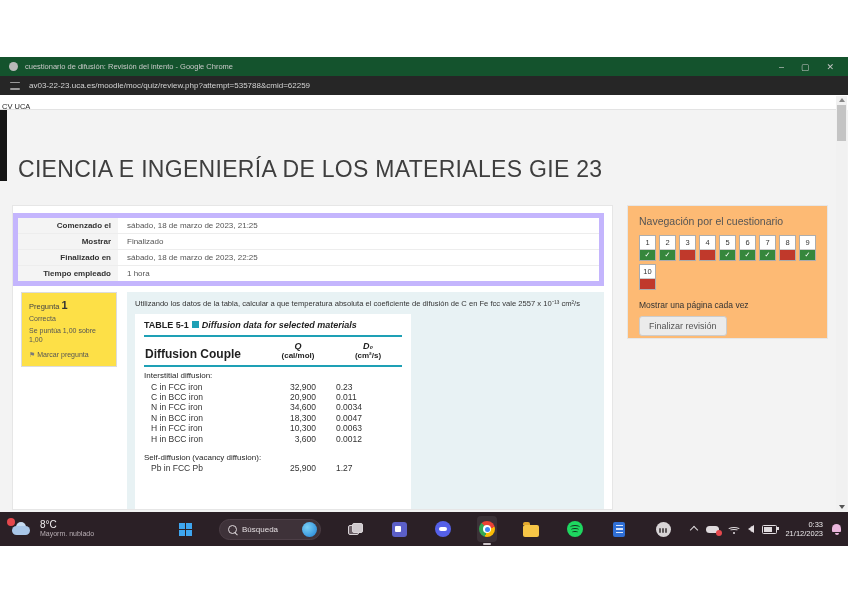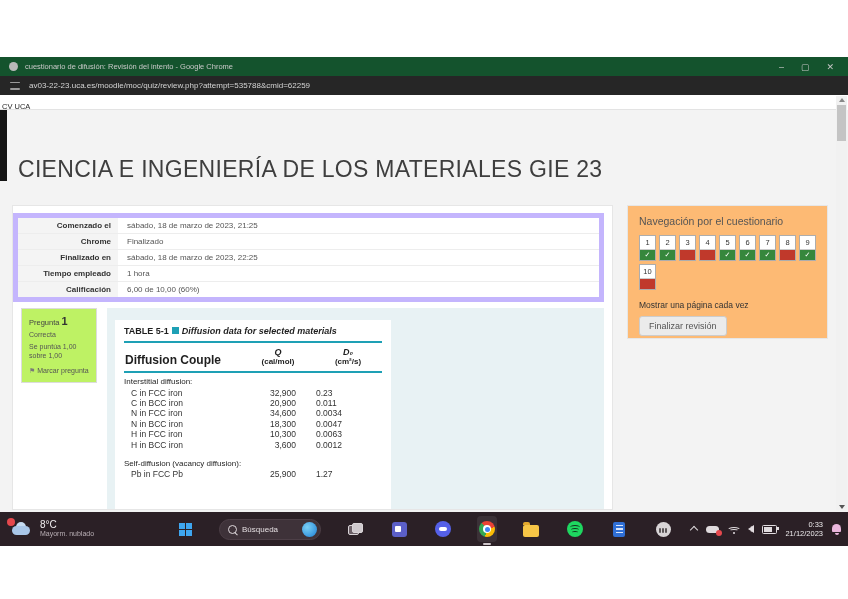--- a/index.html
+++ b/index.html
@@ -34,21 +34,21 @@
              border:1px solid #e6e6e6;box-sizing:border-box;overflow:hidden}
 
   .summary{margin:7px 8px 0 0;border:5px solid #c4b5fd}
   .srow{display:flex;border-bottom:1px solid #ededed}
   .srow:last-child{border-bottom:none}
   .slabel{width:100px;flex:none;background:#f4f4f4;font-weight:bold;font-size:8px;color:#333;
           text-align:right;padding:3px 7px;box-sizing:border-box}
   .sval{font-size:8px;color:#555;padding:3px 9px;flex:1}
 
   .qwrap{display:flex;margin:6px 8px 0 8px;align-items:flex-start}
-  .qinfo{width:76px;flex:none;border:1px solid #dcdcdc;background:#bef264;padding:6px 7px;
+  .qinfo{width:96px;flex:none;border:1px solid #dcdcdc;background:#fde047;padding:6px 7px;
          box-sizing:border-box;font-size:7px;color:#555}
   .qlabel{font-size:7.5px;color:#444}
   .qnumber{font-size:11px;font-weight:bold;color:#333}
   .qstatus{margin-top:4px}
   .qpoints{margin-top:5px;line-height:8.5px}
   .qflag{margin-top:7px;line-height:8.5px;cursor:pointer}
   .flag-glyph{color:#7a7a7a;margin-right:2px}
 
   .qcontent{flex:1;margin-left:10px;background:#e8f2f4;padding:6px 8px;height:500px;
             box-sizing:border-box}
@@ -209,49 +209,46 @@
 
 <div class="course-title">CIENCIA E INGENIERÍA DE LOS MATERIALES GIE 23</div>
 
 <div class="main-card">
   <div class="summary">
     <div class="srow">
       <div class="slabel">Comenzado el</div>
       <div class="sval">sábado, 18 de marzo de 2023, 21:25</div>
     </div>
     <div class="srow">
-      <div class="slabel">Chrome</div>
+      <div class="slabel">Mostrar</div>
       <div class="sval">Finalizado</div>
     </div>
     <div class="srow">
       <div class="slabel">Finalizado en</div>
       <div class="sval">sábado, 18 de marzo de 2023, 22:25</div>
     </div>
     <div class="srow">
       <div class="slabel">Tiempo empleado</div>
       <div class="sval">1 hora</div>
-    </div>
-    <div class="srow">
-      <div class="slabel">Calificación</div>
-      <div class="sval">6,00 de 10,00 (60%)</div>
     </div>
   </div>
 
   <div class="qwrap">
     <div class="qinfo">
       <div><span class="qlabel">Pregunta</span>
            <span class="qnumber">1</span></div>
       <div class="qstatus">Correcta</div>
       <div class="qpoints">Se puntúa 1,00 sobre 1,00</div>
       <div class="qflag">
         <span class="flag-glyph">⚑</span><span>Marcar pregunta</span>
       </div>
     </div>
 
     <div class="qcontent">
+      <div class="qtext">Utilizando los datos de la tabla, calcular a que temperatura absoluta el coeficiente de difusión de C en Fe fcc vale 2557 x 10⁻¹³ cm²/s</div>
 
       <div class="figure">
         <div class="fig-title">
           <span>TABLE 5-1</span><span class="sq"></span><span class="it">Diffusion data for selected materials</span>
         </div>
         <div class="rule"></div>
         <div class="fig-head">
           <div class="fh1">Diffusion Couple</div>
           <div class="fh-col">
             <div class="fh-sym">Q</div>

